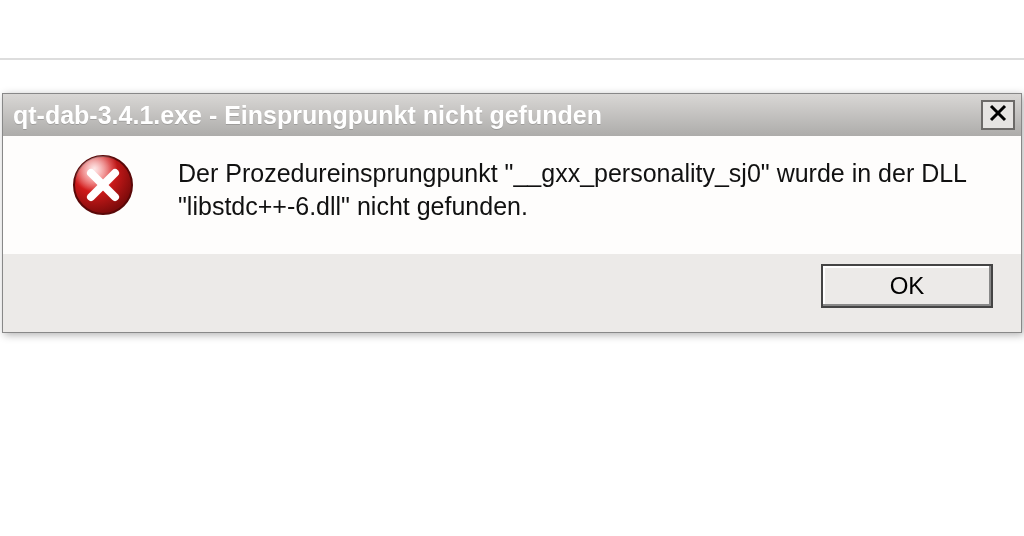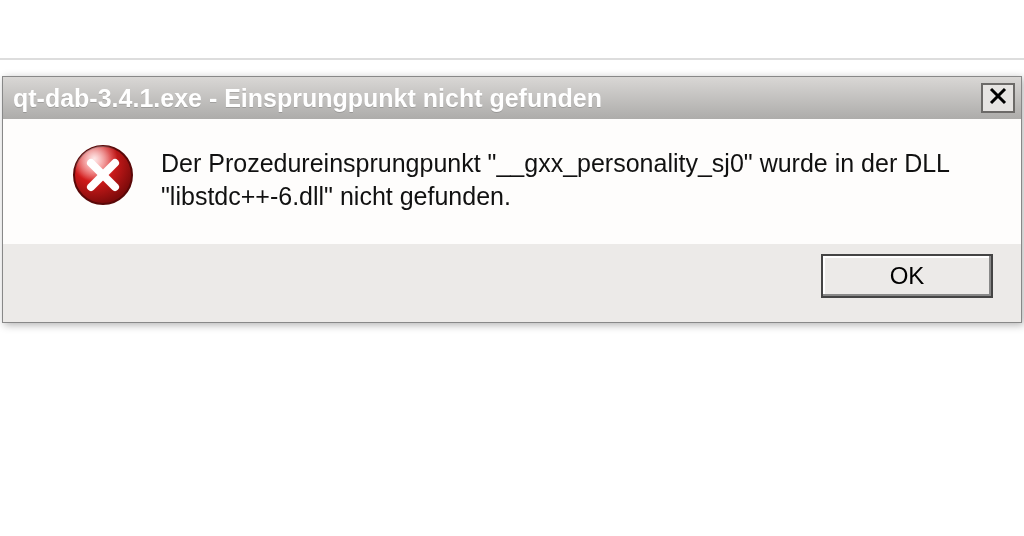--- a/index.html
+++ b/index.html
@@ -14,21 +14,21 @@
     .bg-divider {
       position: absolute;
       top: 58px;
       left: 0;
       right: 0;
       border-top: 2px solid #ddd;
     }
     
     .dialog {
       position: absolute;
-      top: 76px;
+      top: 93px;
       left: 2px;
       width: 1020px;
       background: #eceae8;
       border: 1px solid #888;
       box-shadow: 2px 2px 8px rgba(0,0,0,0.3);
     }
     .titlebar {
       background: linear-gradient(to bottom, #d9d7d5, #adacaa);
       height: 42px;
       display: flex;
@@ -50,24 +50,24 @@
       background: #e6e4e2;
       border: 2px solid #6c6a68;
       display: flex;
       align-items: center;
       justify-content: center;
       cursor: pointer;
     }
     .close-btn svg { width: 18px; height: 18px; }
     
     .body {
-      padding: 24px 36px 32px 68px;
+      padding: 17px 36px 32px 68px;
       display: flex;
       align-items: flex-start;
-      gap: 26px;
+      gap: 43px;
       background: #fefdfc;
     }
     .icon-wrap {
       flex: 0 0 auto;
       width: 64px;
       height: 64px;
     }
     .msg {
       font-size: 25px;
       color: #111;

